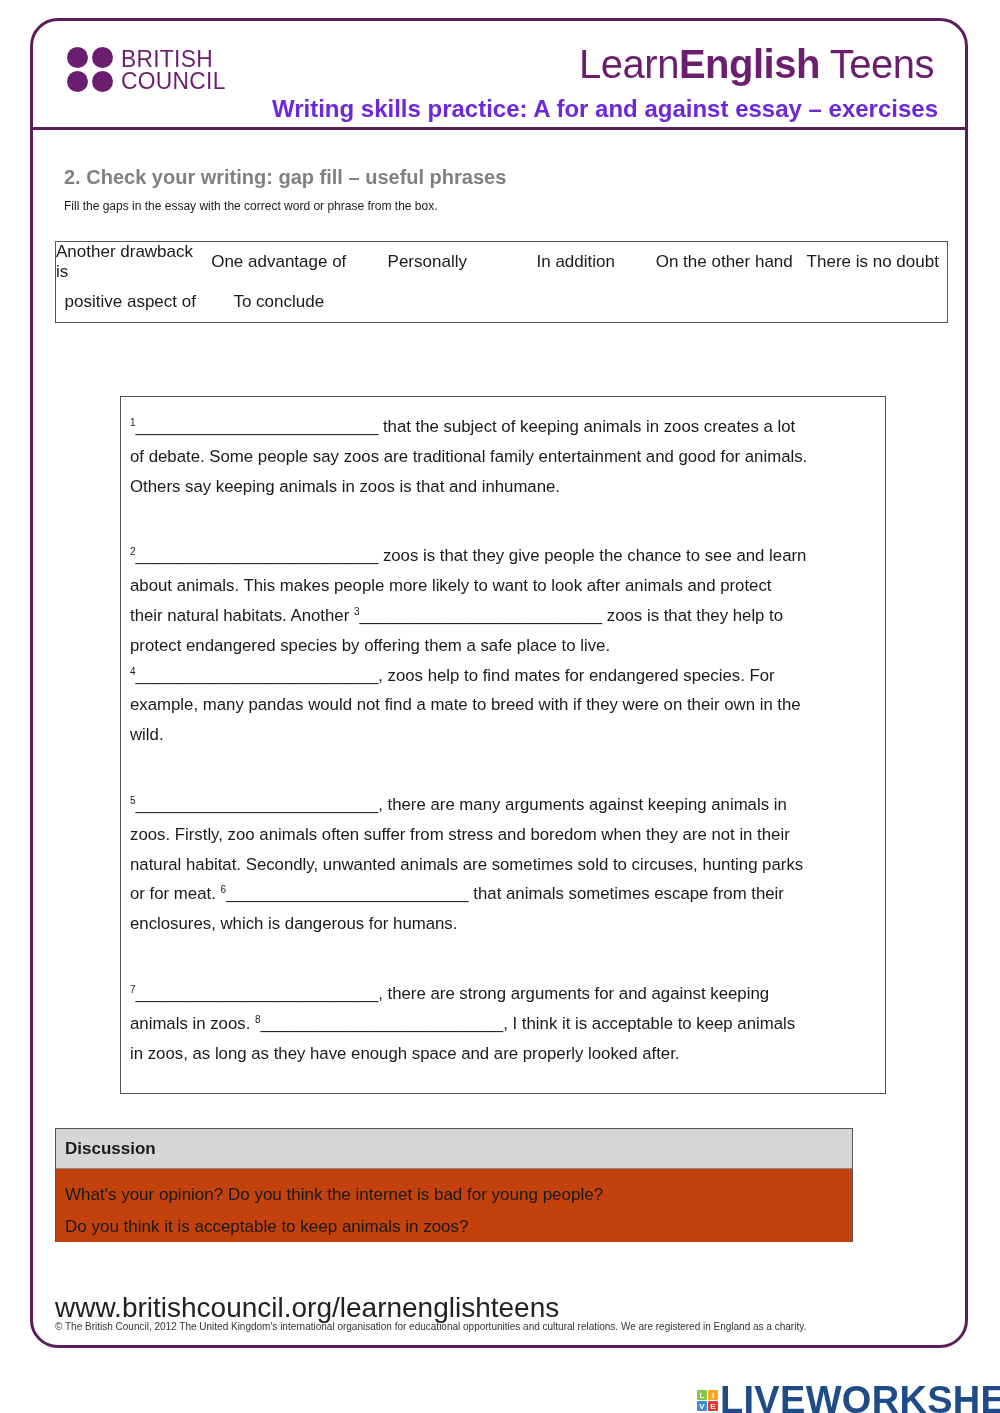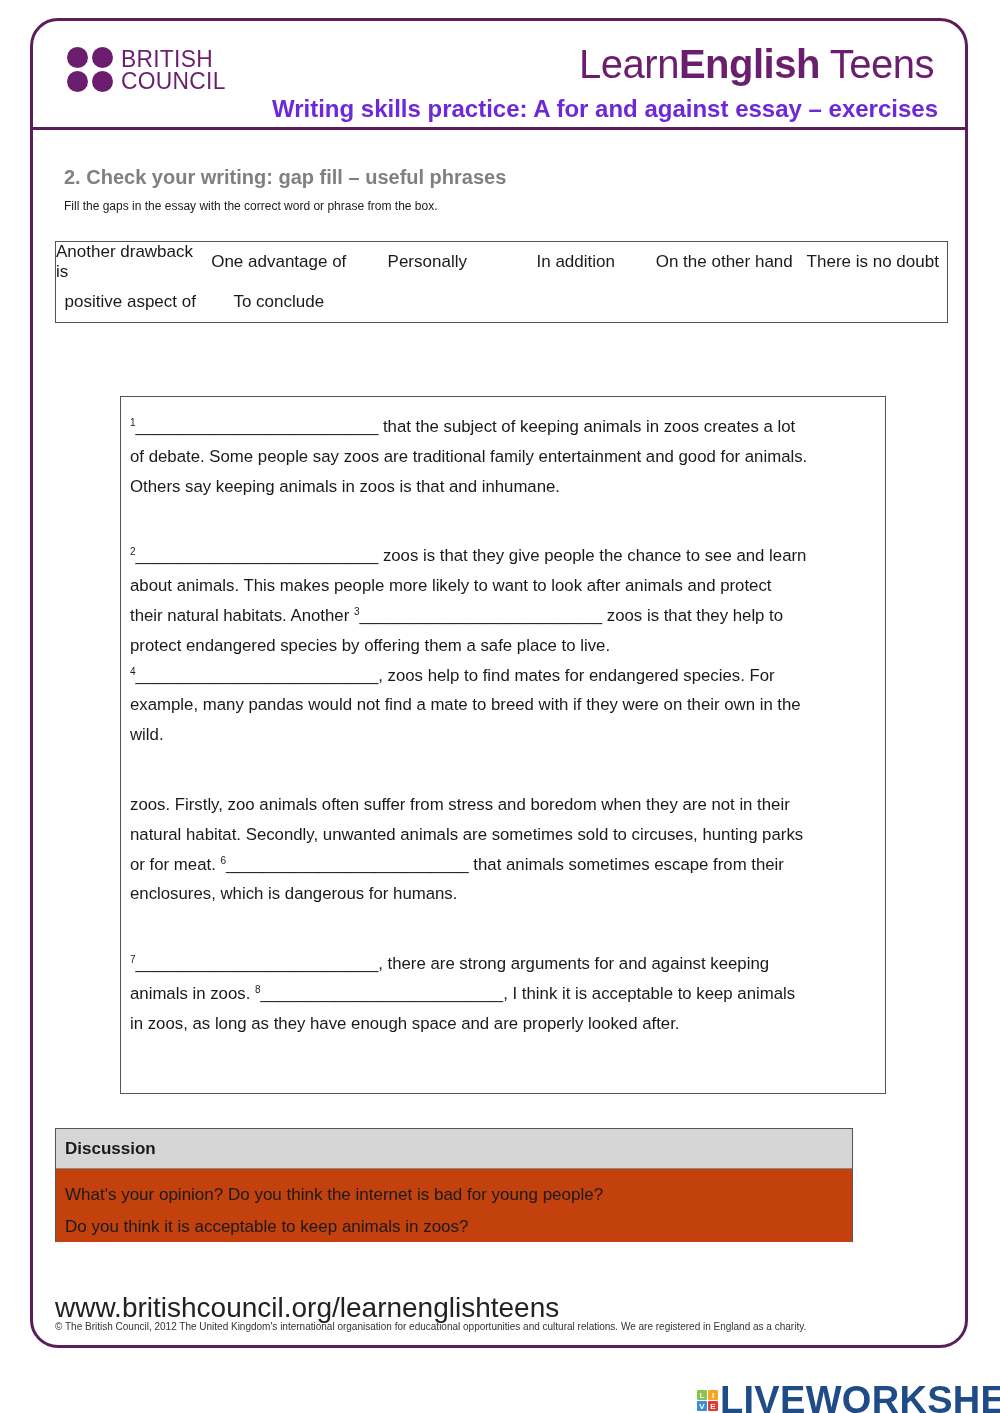--- a/index.html
+++ b/index.html
@@ -79,20 +79,21 @@
 
   <div class="essay-line"><sup>2</sup><span class="blank">__________________________</span><span> zoos is that they give people the chance to see and learn</span></div>
   <div class="essay-line">about animals. This makes people more likely to want to look after animals and protect</div>
   <div class="essay-line"><span>their natural habitats. Another </span><sup>3</sup><span class="blank">__________________________</span><span> zoos is that they help to</span></div>
   <div class="essay-line">protect endangered species by offering them a safe place to live.</div>
   <div class="essay-line"><sup>4</sup><span class="blank">__________________________</span><span>, zoos help to find mates for endangered species. For</span></div>
   <div class="essay-line">example, many pandas would not find a mate to breed with if they were on their own in the</div>
   <div class="essay-line">wild.</div>
   <div class="essay-gap"></div>
 
+  <div class="essay-line"><sup>5</sup><span class="blank">__________________________</span><span>, there are many arguments against keeping animals in</span></div>
   <div class="essay-line">zoos. Firstly, zoo animals often suffer from stress and boredom when they are not in their</div>
   <div class="essay-line">natural habitat. Secondly, unwanted animals are sometimes sold to circuses, hunting parks</div>
   <div class="essay-line"><span>or for meat. </span><sup>6</sup><span class="blank">__________________________</span><span> that animals sometimes escape from their</span></div>
   <div class="essay-line">enclosures, which is dangerous for humans.</div>
   <div class="essay-gap"></div>
 
   <div class="essay-line"><sup>7</sup><span class="blank">__________________________</span><span>, there are strong arguments for and against keeping</span></div>
   <div class="essay-line"><span>animals in zoos. </span><sup>8</sup><span class="blank">__________________________</span><span>, I think it is acceptable to keep animals</span></div>
   <div class="essay-line">in zoos, as long as they have enough space and are properly looked after.</div>
 </div>

